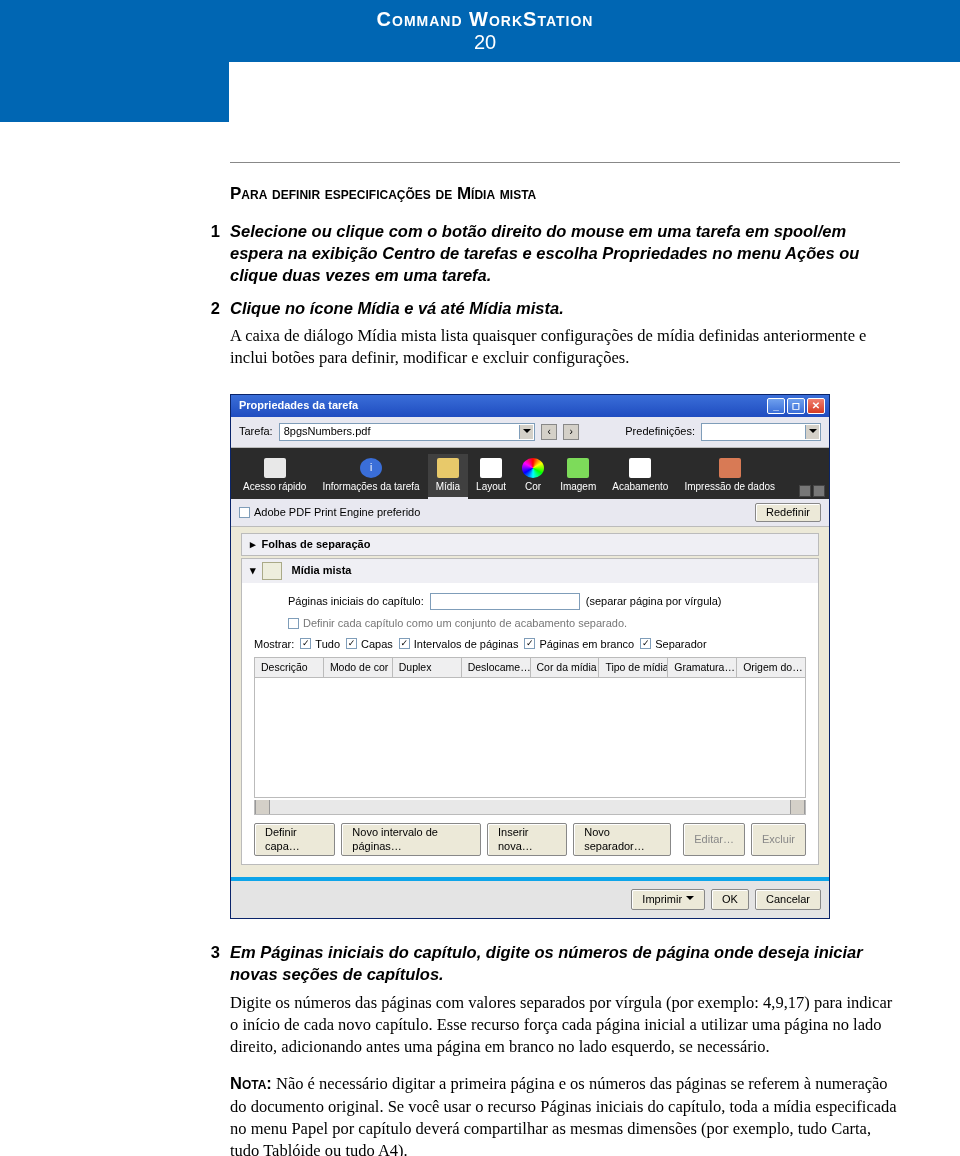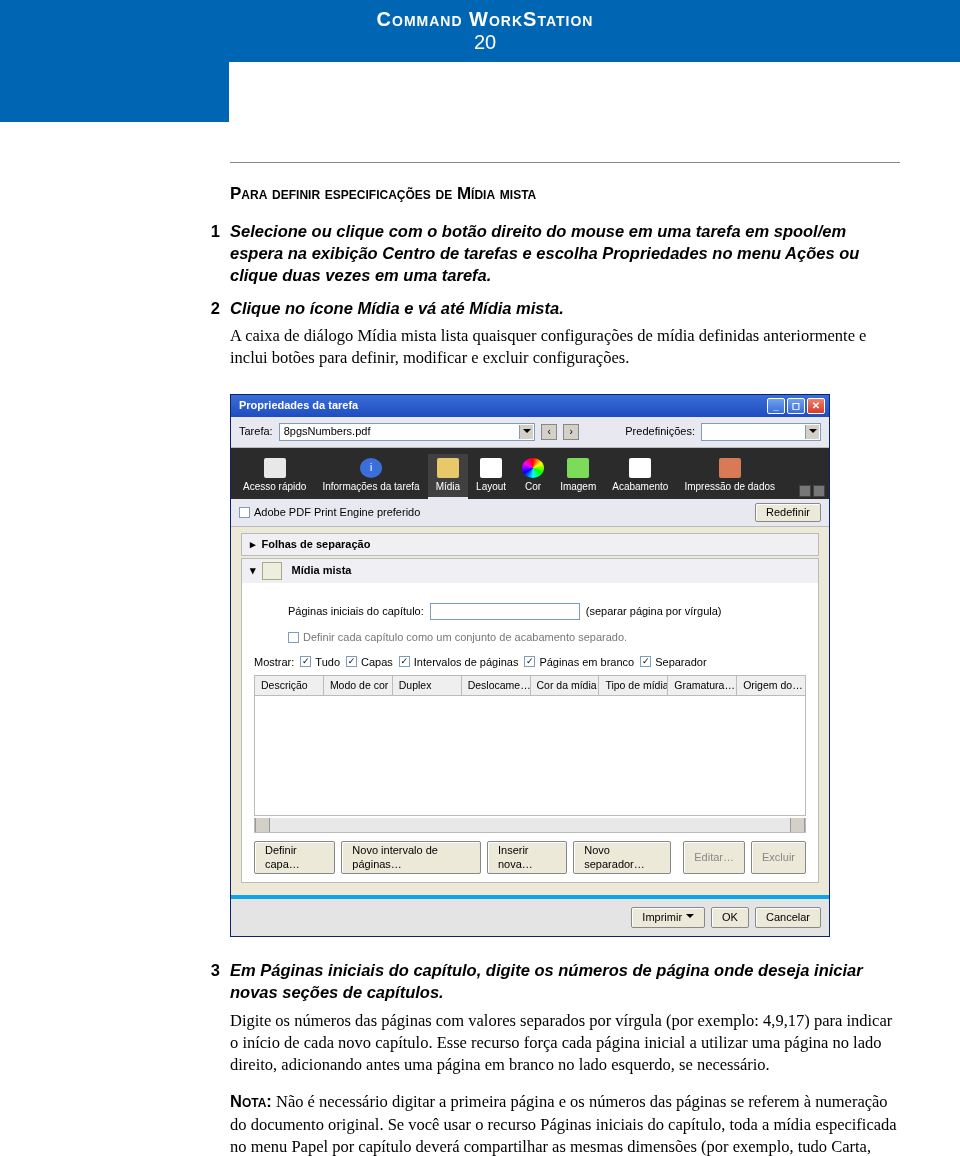--- a/index.html
+++ b/index.html
@@ -158,21 +158,21 @@
     font-weight: bold;
   }
   .tri-right::before { content: "▸"; font-size: 11px; }
   .tri-down::before { content: "▾"; font-size: 11px; }
   .media-icon {
     width: 20px; height: 18px; background: #eed;
     border: 1px solid #aa8; display: inline-block;
     margin-right: 4px;
   }
   .exp-body { padding: 10px 12px 8px 46px; }
-  .row { display: flex; align-items: center; gap: 6px; margin-bottom: 6px; flex-wrap: wrap; margin-top: 10px; }
+  .row { display: flex; align-items: center; gap: 6px; margin-bottom: 6px; flex-wrap: wrap; }
   .input {
     background: #fff; border: 1px solid #7f9db9;
     height: 17px; padding: 0 3px; min-width: 150px;
   }
   .grey { color: #777; }
   .grid-head {
     background: #efeff0;
     border: 1px solid #bbb;
     display: flex;
     font-size: 10.5px;

